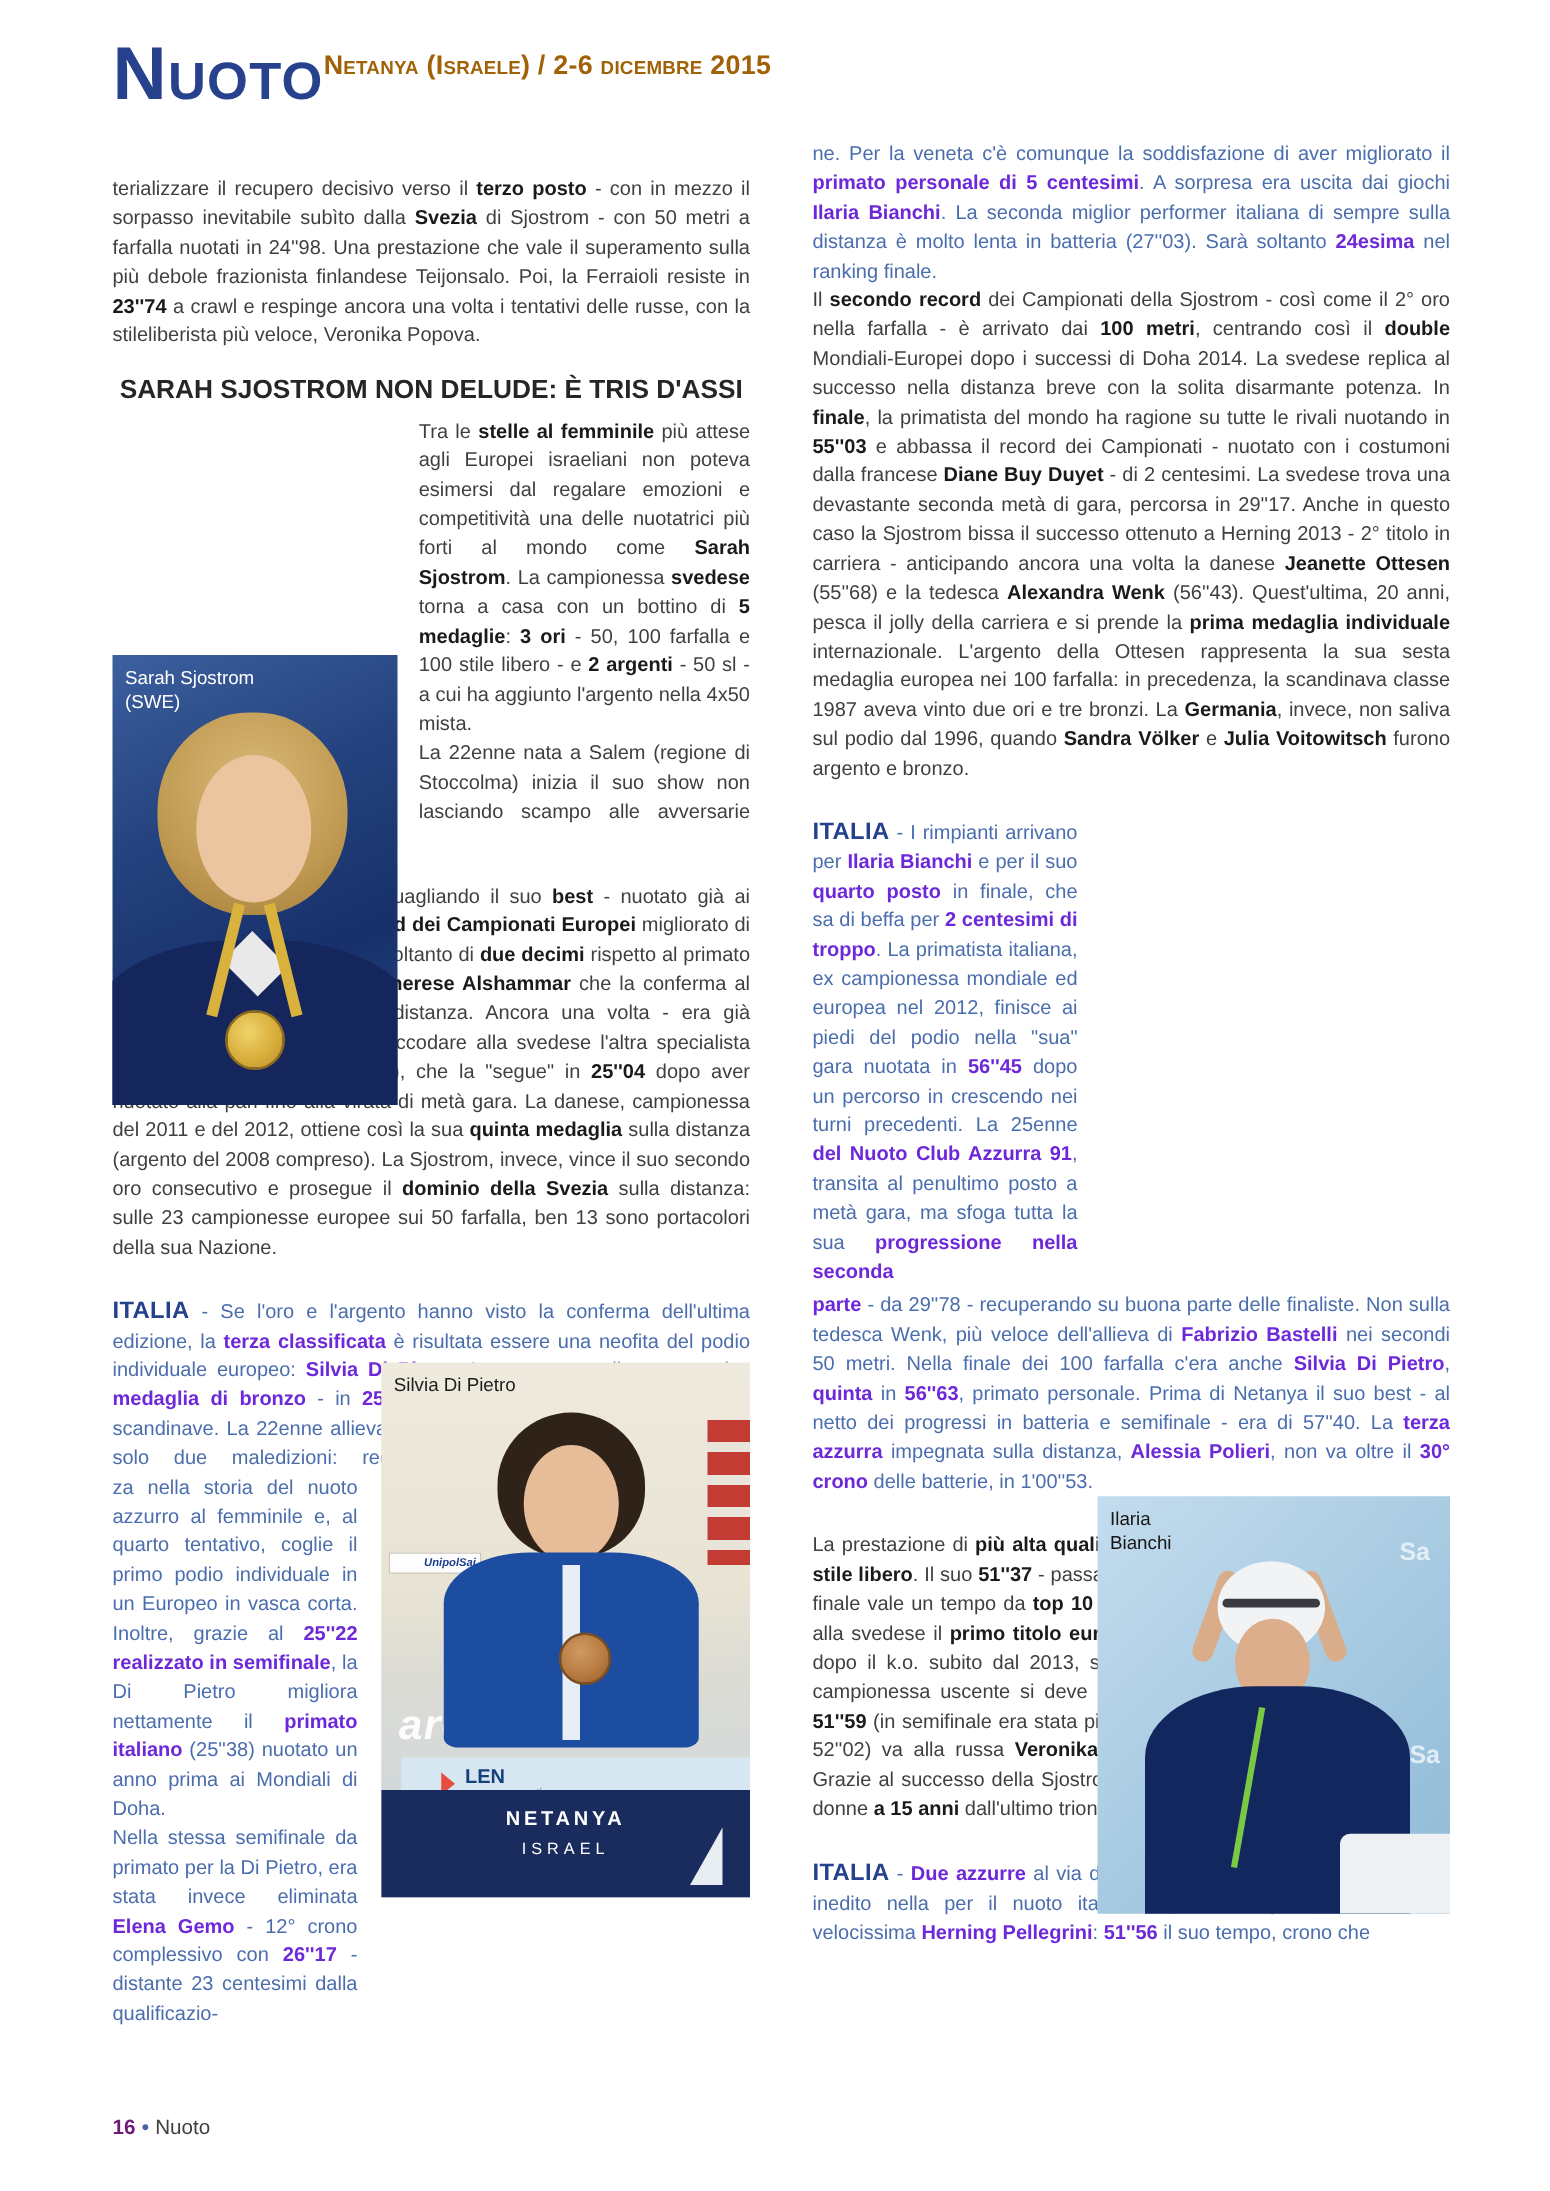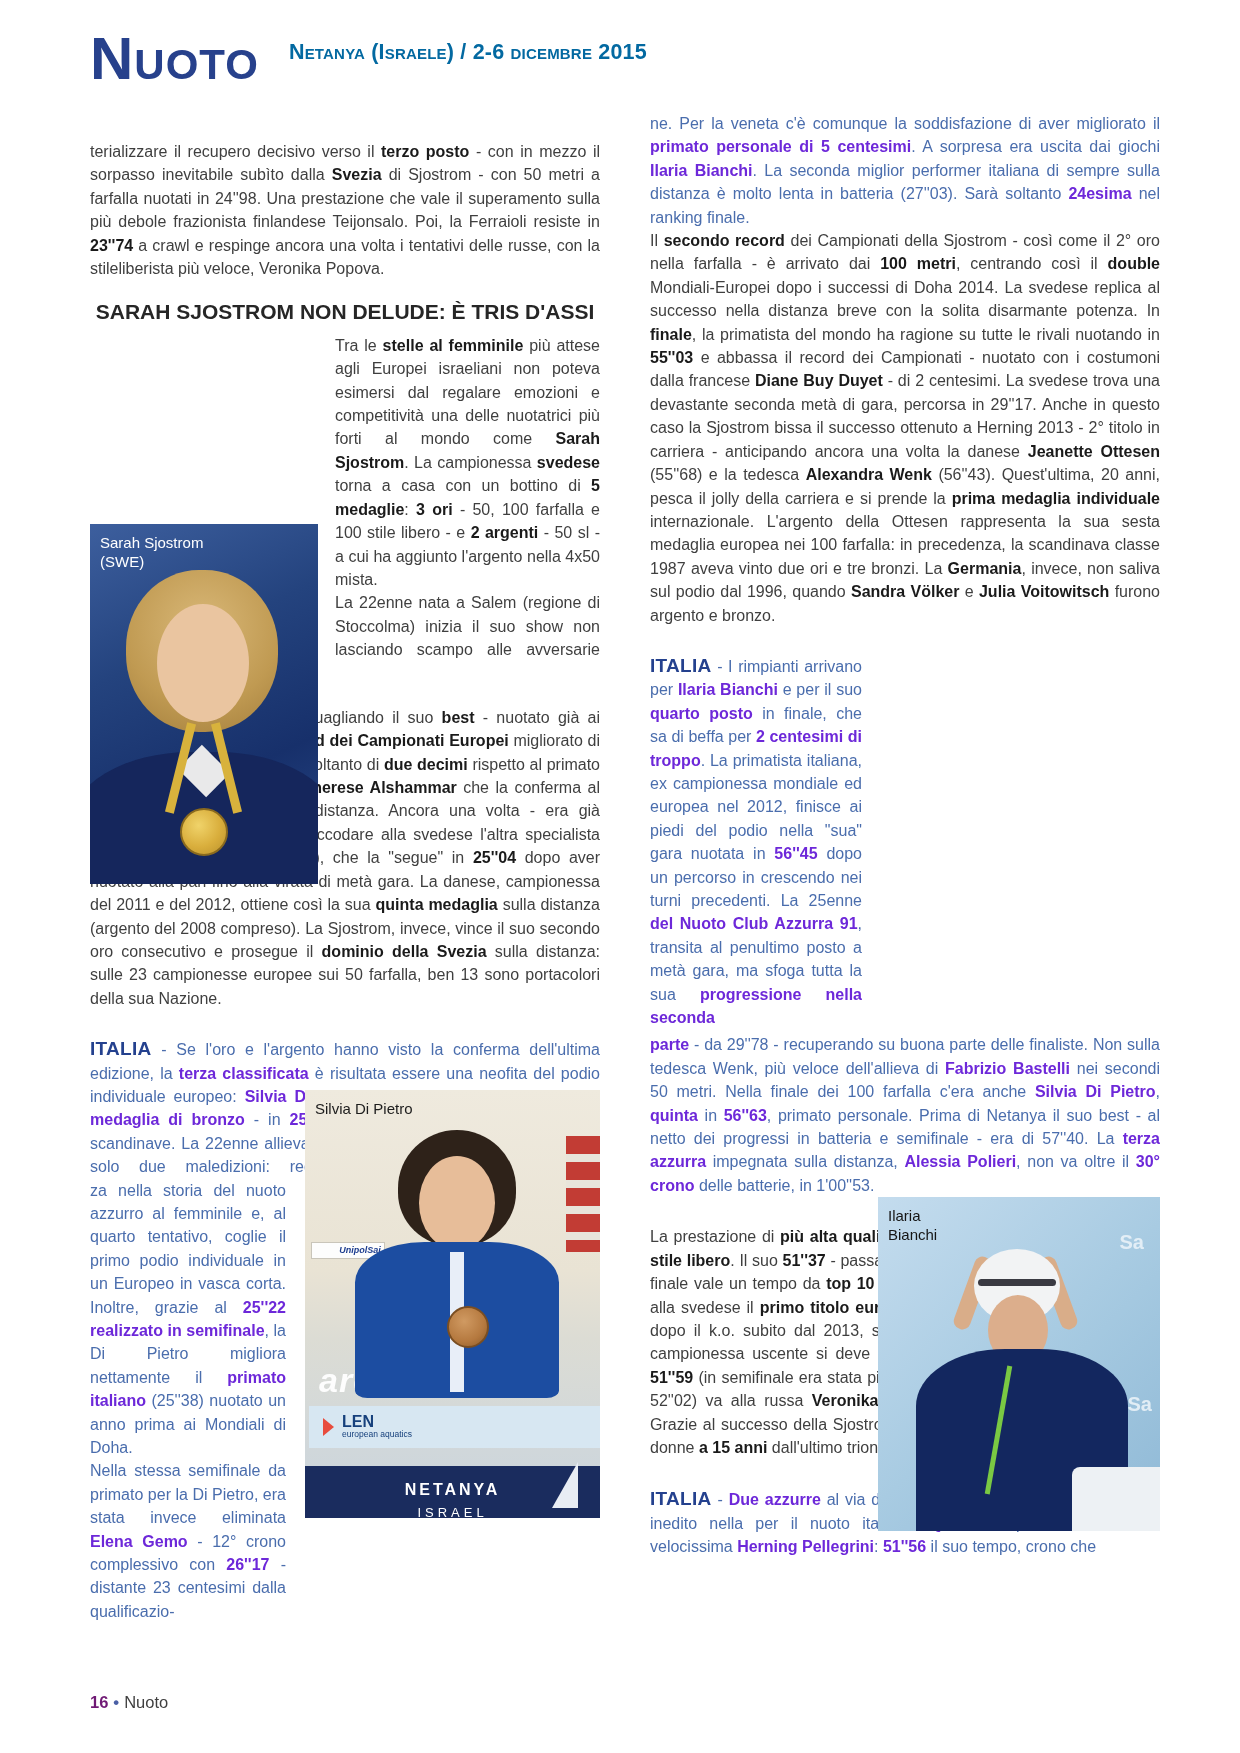--- a/index.html
+++ b/index.html
@@ -1,21 +1,21 @@
 <!DOCTYPE html>
 <html lang="it"><head>
 <meta charset="utf-8">
 <style>
   * { box-sizing: border-box; margin: 0; padding: 0; }
   html,body { width:1240px; height:1753px; background:#ffffff; font-family:"Liberation Sans", sans-serif; position:relative; }
 
   
   .header { position:absolute; left:90px; top:30px; display:flex; align-items:flex-start; }
   .logo { font-variant:small-caps; font-weight:800; font-size:60px; line-height:0.95; color:#27418c; letter-spacing:1px; }
-  .event { margin-left:30px; padding-top:10px; color:#0369a1; font-variant:small-caps; font-weight:700; font-size:21.5px; line-height:1.13; letter-spacing:0.2px; }
+  .event { padding-top:10px; color:#a16207; font-variant:small-caps; font-weight:700; font-size:21.5px; line-height:1.13; letter-spacing:0.2px; }
   .sup { font-size:0.55em; vertical-align:super; }
 
   
   .col { position:absolute; top:112px; width:510px; font-size:16px; line-height:23.4px; color:#3f3f3f; text-align:justify; }
   #col-left  { left:90px;margin-top:28px; }
   #col-right { left:650px; }
   .para b { color:#1a1a1a; }
   .para.blue { color:#4a6dad; }
   .para.blue b { color:#6d28d9; }
   .lead { font-weight:800; color:#24418e; font-size:19px; letter-spacing:0.3px; }
@@ -59,25 +59,25 @@
     background:repeating-linear-gradient(180deg,#c23c34 0 18px,#e8e4da 18px 26px); }
   .dp-sponsor { position:absolute; left:6px; top:152px; width:74px; height:17px; background:#fdfdfd; border:1px solid #c9c5ba;
     font-size:9px; font-weight:700; font-style:italic; color:#1d3d8f; text-align:center; line-height:15px;padding-left:24px; }
   .dp-hair { position:absolute; left:93px; top:40px; width:118px; height:116px; border-radius:50% 50% 46% 46%; background:#2e2219; }
   .dp-face { position:absolute; left:114px; top:66px; width:76px; height:94px; border-radius:50%; background:#e7bd99; }
   .dp-brand { position:absolute; left:14px; bottom:126px; z-index:1; font-size:34px; font-style:italic; font-weight:800; color:#fdfdfd; letter-spacing:1px; }
   .dp-jacket { position:absolute; left:50px; top:152px; width:204px; height:156px; z-index:2; background:#1c4da1; border-radius:34% 34% 6% 6% / 26% 26% 5% 5%; }
   .dp-zip { position:absolute; left:95px; top:10px; width:14px; height:140px; background:#e8eef8; }
   .dp-medal { position:absolute; left:142px; top:216px; z-index:3; width:42px; height:42px; border-radius:50%;
     background:radial-gradient(circle at 40% 35%, #d09a62 0%, #b5793f 60%, #8a5a28 100%); border:2px solid #7a4e22; }
-  .dp-len { position:absolute; left:4px; right:0; bottom:70px; height:42px; background:#d7e7f2; display:flex; align-items:center; padding-left:14px; }
+  .dp-len { position:absolute; left:16px; right:0; bottom:70px; height:42px; background:#d7e7f2; display:flex; align-items:center; padding-left:32px; }
   .dp-len-tri { width:0; height:0; border-left:11px solid #e84c3d; border-top:9px solid transparent; border-bottom:9px solid transparent; margin-right:8px; }
   .dp-len-name { font-weight:800; font-size:16px; color:#16407c; line-height:1; }
   .dp-len-sub { font-size:8.5px; color:#16407c; line-height:1.1; }
-  .dp-lectern { position:absolute; left:0; right:0; bottom:0; height:52px; background:#1a2c5e; color:#ffffff; text-align:center; padding-top:12px; }
+  .dp-lectern { position:absolute; left:0; right:0; bottom:0; height:86px; background:#1a2c5e; color:#ffffff; text-align:center; padding-top:12px; }
   .dp-loc1 { font-size:16px; letter-spacing:3px; font-weight:600; }
   .dp-loc2 { font-size:13px; letter-spacing:4px; }
   .dp-sail { position:absolute; right:22px; bottom:10px; width:0; height:0; border-bottom:46px solid #e8edf4; border-left:26px solid transparent; }
 
   #ph-bianchi { left:228px; top:543px; width:282px; height:334px;
     background:linear-gradient(135deg,#c4dcee 0%,#a8cbe2 50%,#8fb9d6 100%); }
   #ph-bianchi .cap { color:#151515; font-weight:500; }
   .bi-bgtext { position:absolute; font-weight:700; font-size:20px; color:#eef5fa; opacity:0.85; }
   .bi-bg1 { right:16px; top:34px; }
   .bi-bg2 { right:8px; top:196px; }

